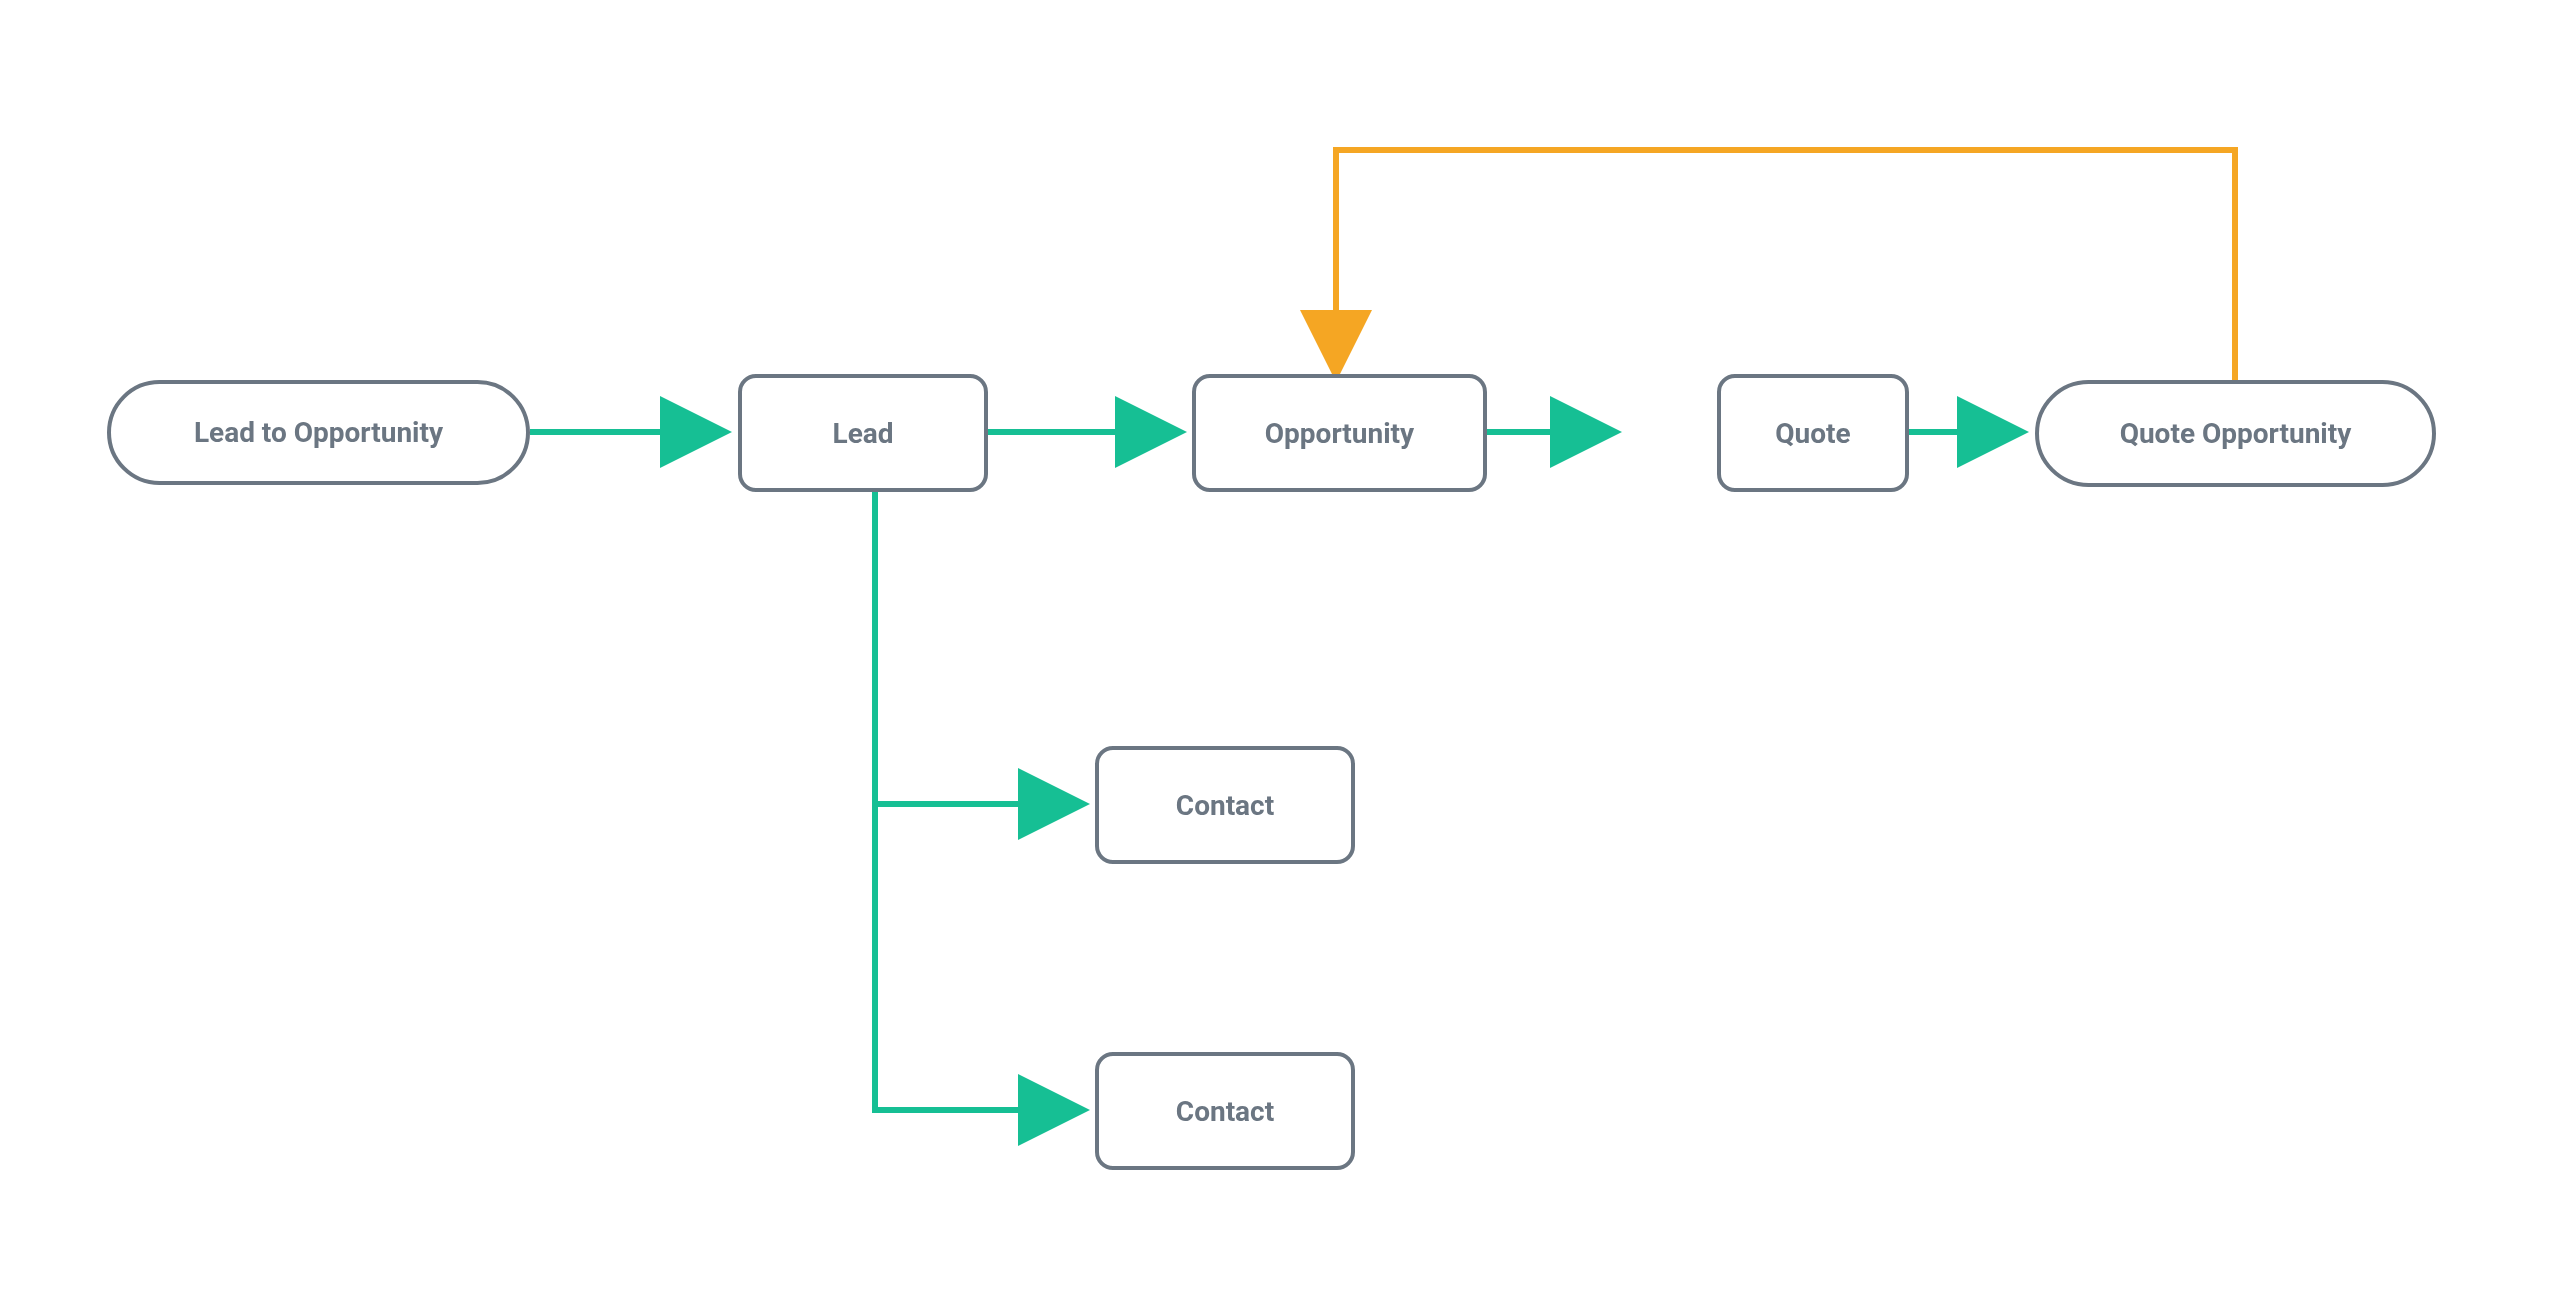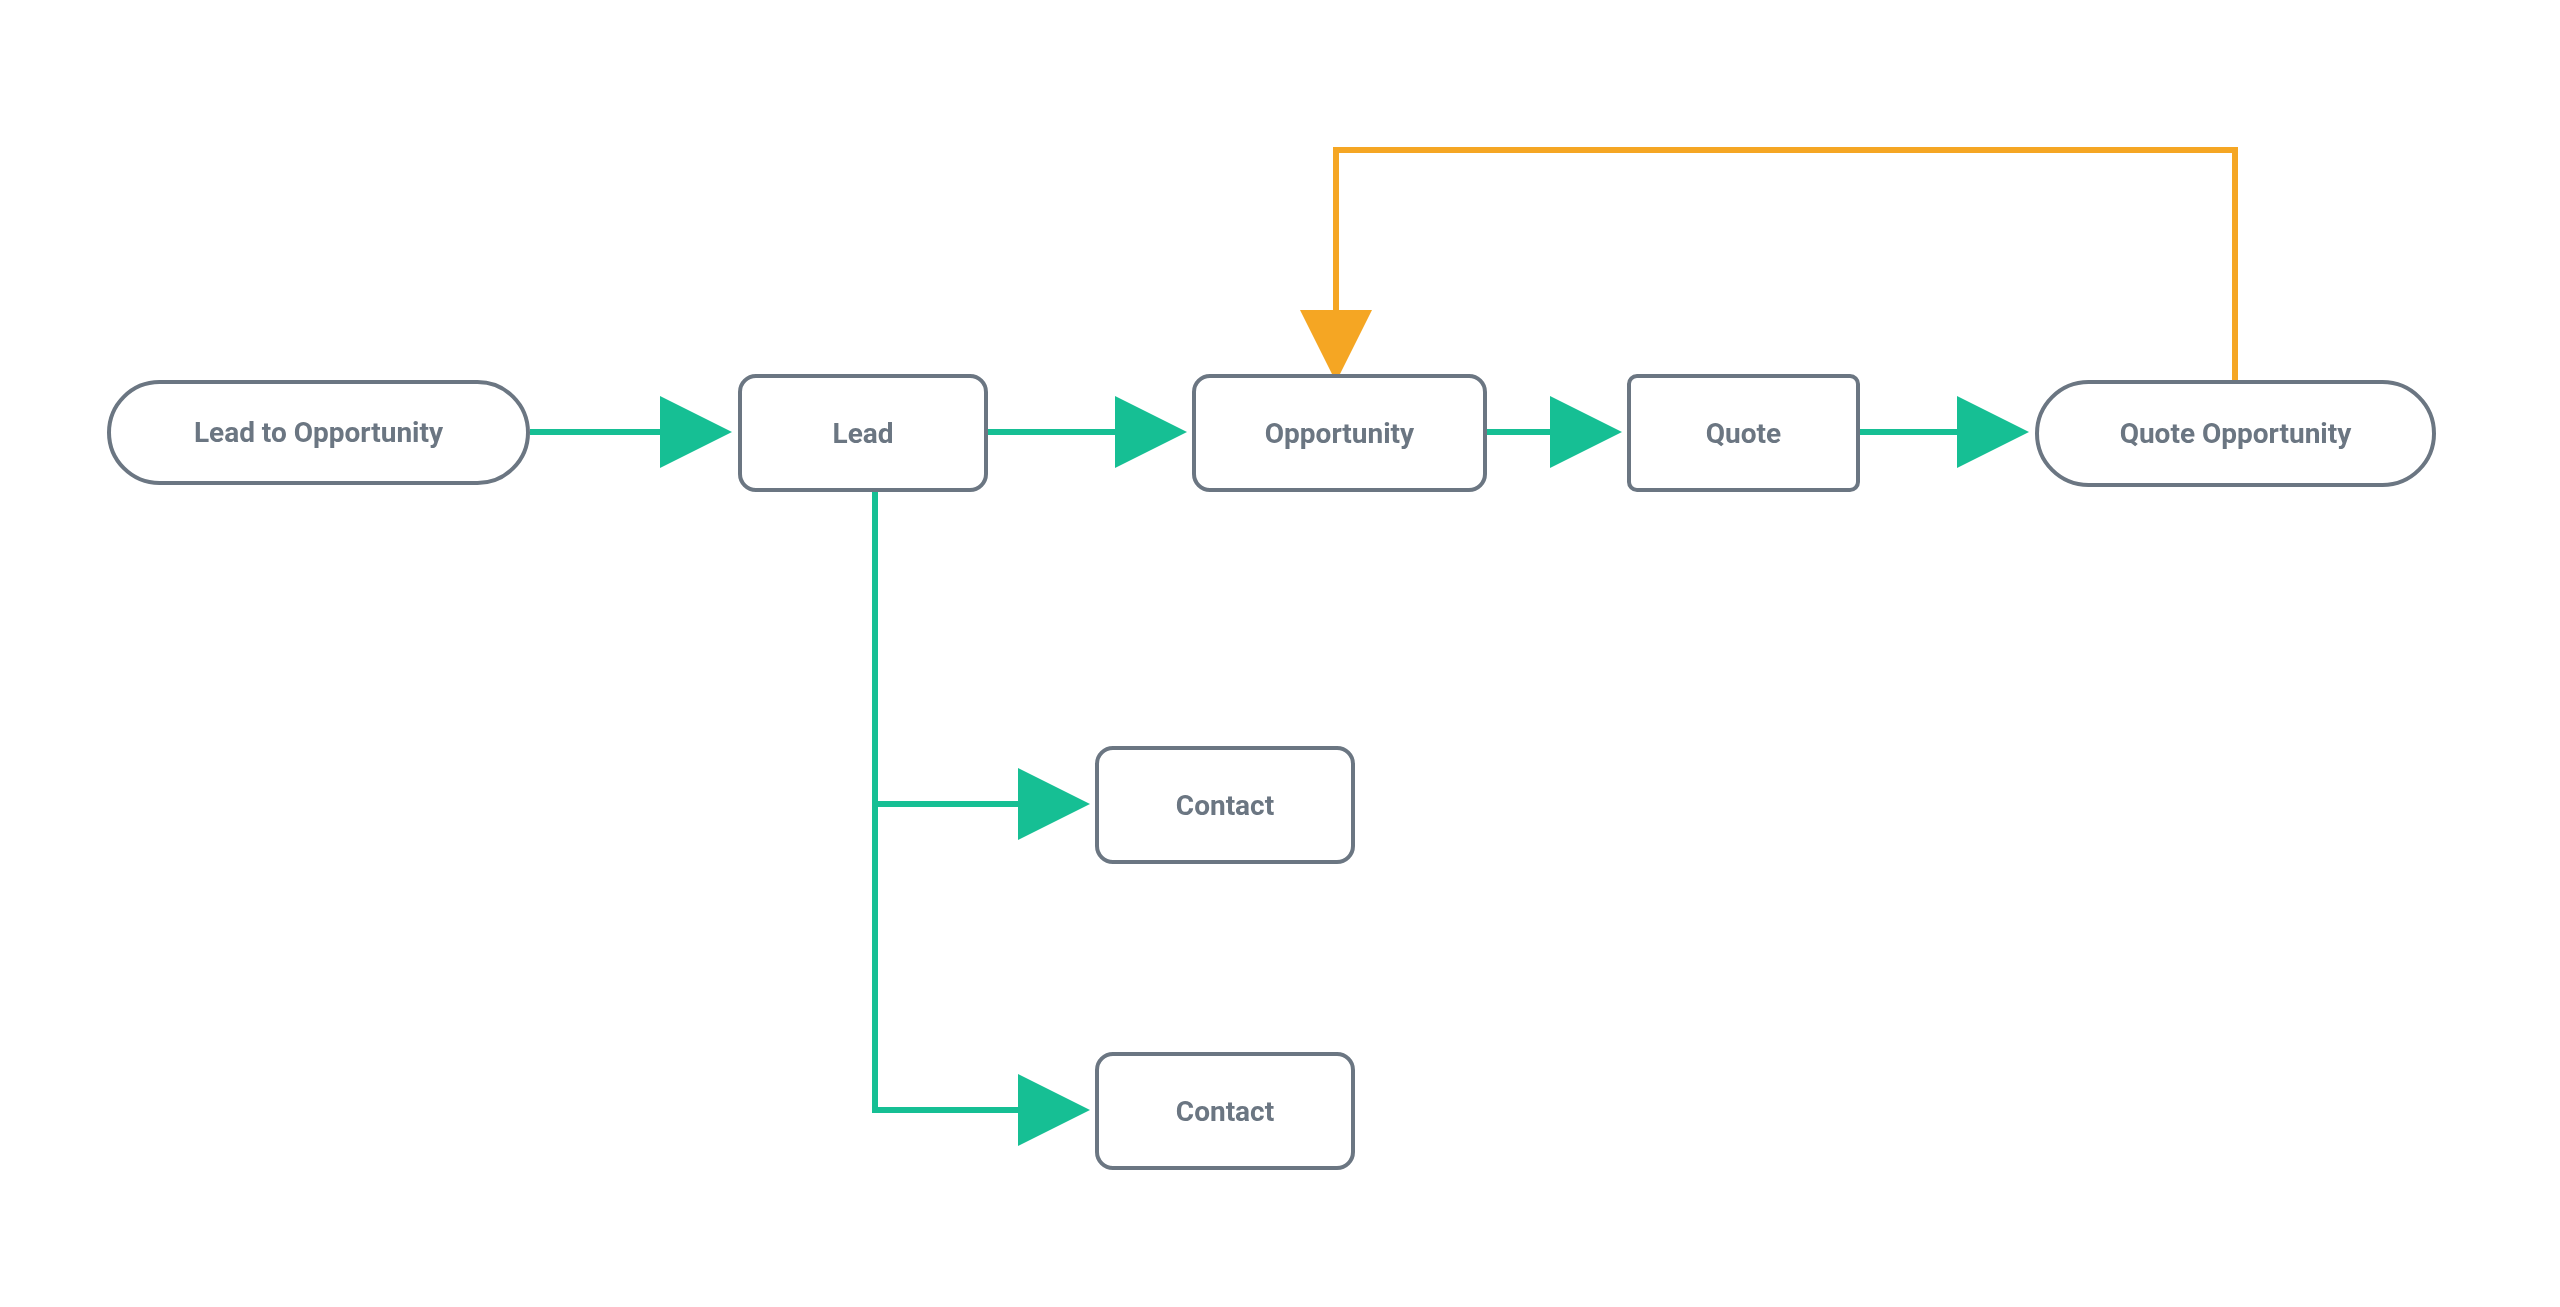--- a/index.html
+++ b/index.html
@@ -86,21 +86,21 @@
   </div>
 
   <div class="node rect" style="left:738px; top:374px; width:250px; height:118px;">
     <span>Lead</span>
   </div>
 
   <div class="node rect" style="left:1192px; top:374px; width:295px; height:118px;">
     <span>Opportunity</span>
   </div>
 
-  <div class="node rect" style="left:1627px; top:374px; width:233px; height:118px;border-radius:10px;">
+  <div class="node rect" style="left:1717px; top:374px; width:192px; height:118px;">
     <span>Quote</span>
   </div>
 
   <div class="node pill" style="left:2035px; top:380px; width:401px; height:107px;">
     <span>Quote Opportunity</span>
   </div>
 
   <div class="node rect" style="left:1095px; top:746px; width:260px; height:118px;">
     <span>Contact</span>
   </div>

